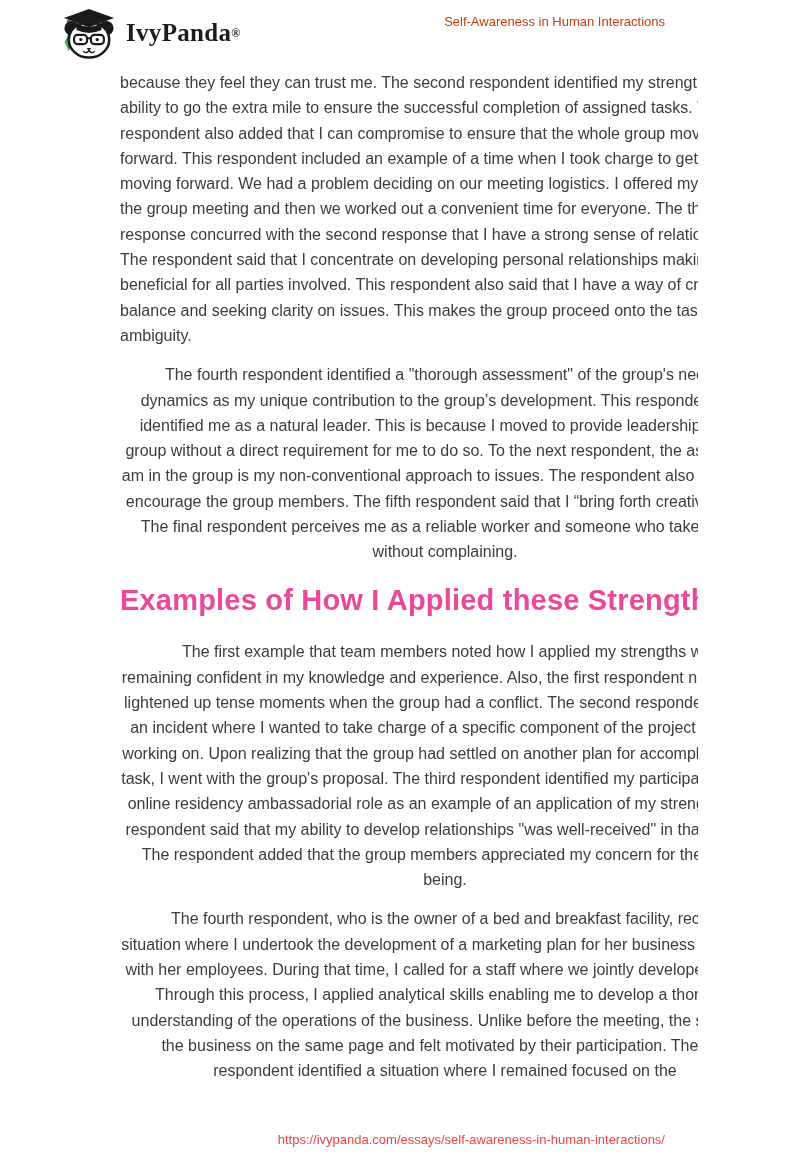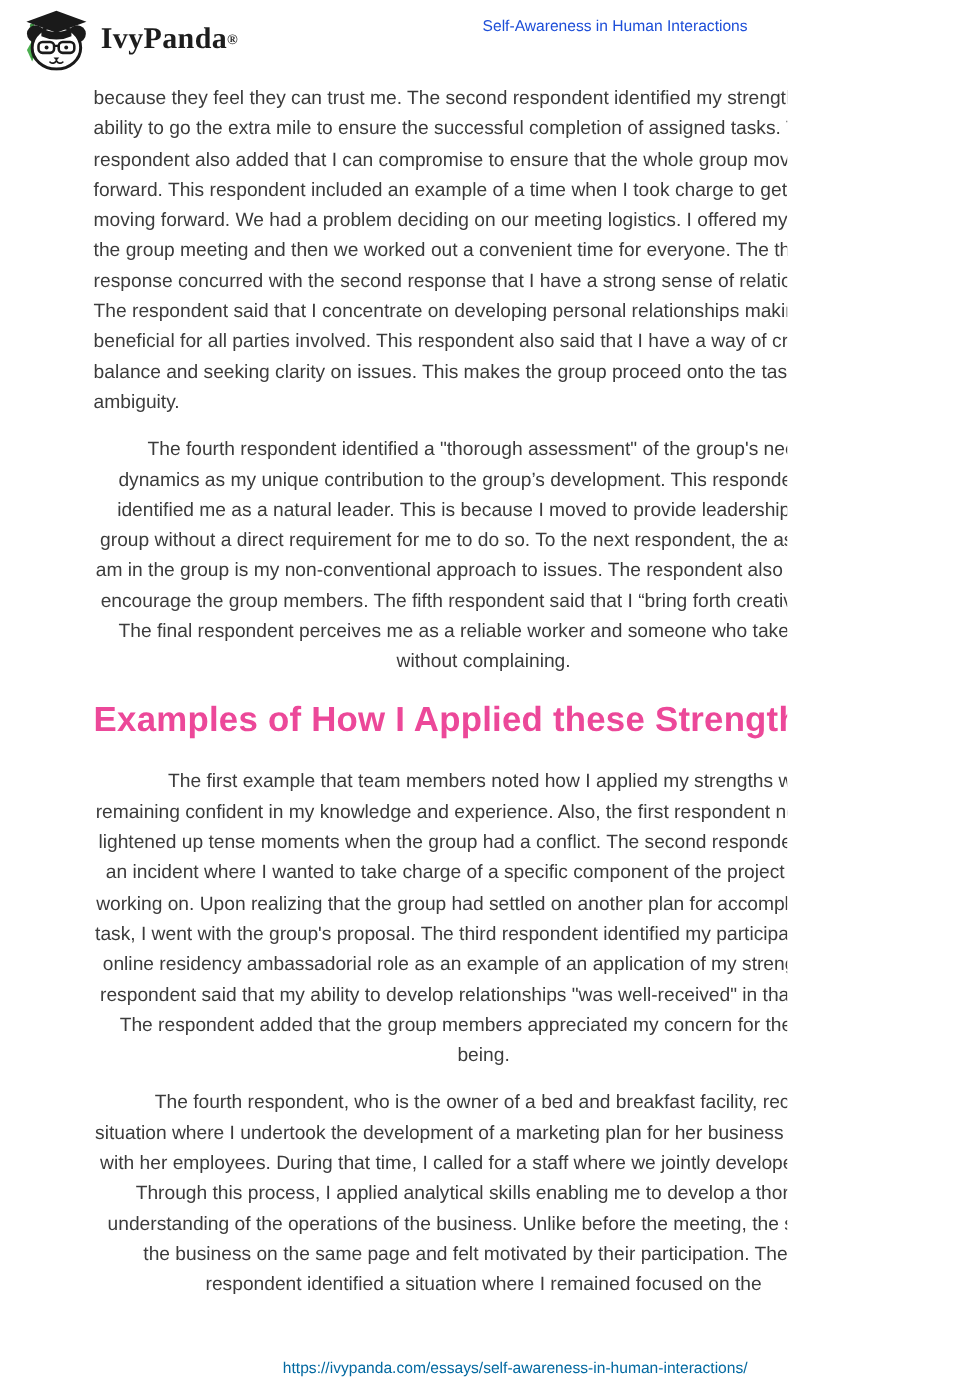--- a/index.html
+++ b/index.html
@@ -7,20 +7,21 @@
     padding: 0;
     background: #ffffff;
   }
   .page {
     position: relative;
     width: 656px;
     height: 1160px;
     background: #ffffff;
     overflow: hidden;
     font-family: "Liberation Sans", sans-serif;
+    margin-left: 42px;
   }
 
   
   .brand {
     position: absolute;
     top: 7px;
     left: 16px;
     display: flex;
     align-items: center;
   }
@@ -39,21 +40,21 @@
     font-size: 12px;
     color: #1d1d1d;
     vertical-align: super;
     line-height: 1;
   }
   .doc-title {
     position: absolute;
     top: 14px;
     right: 33px;
     font-size: 13px;
-    color: #1d4ed8;
+    color: #c2410c;
   }
 
   
   main.content {
     position: absolute;
     top: 70px;
     left: 78px;
     width: 650px;
     font-size: 16px;
     line-height: 25.3px;
@@ -74,21 +75,21 @@
     margin: 18px 0 22px 0;
     letter-spacing: 0.2px;
   }
 
   
   .source-url {
     position: absolute;
     bottom: 13px;
     right: 33px;
     font-size: 13px;
-    color: #0369a1;
+    color: #ef4444;
   }
 </style>
 </head>
 <body>
 
 <div class="page">
 
   <header>
     <div class="brand">
       <span>

